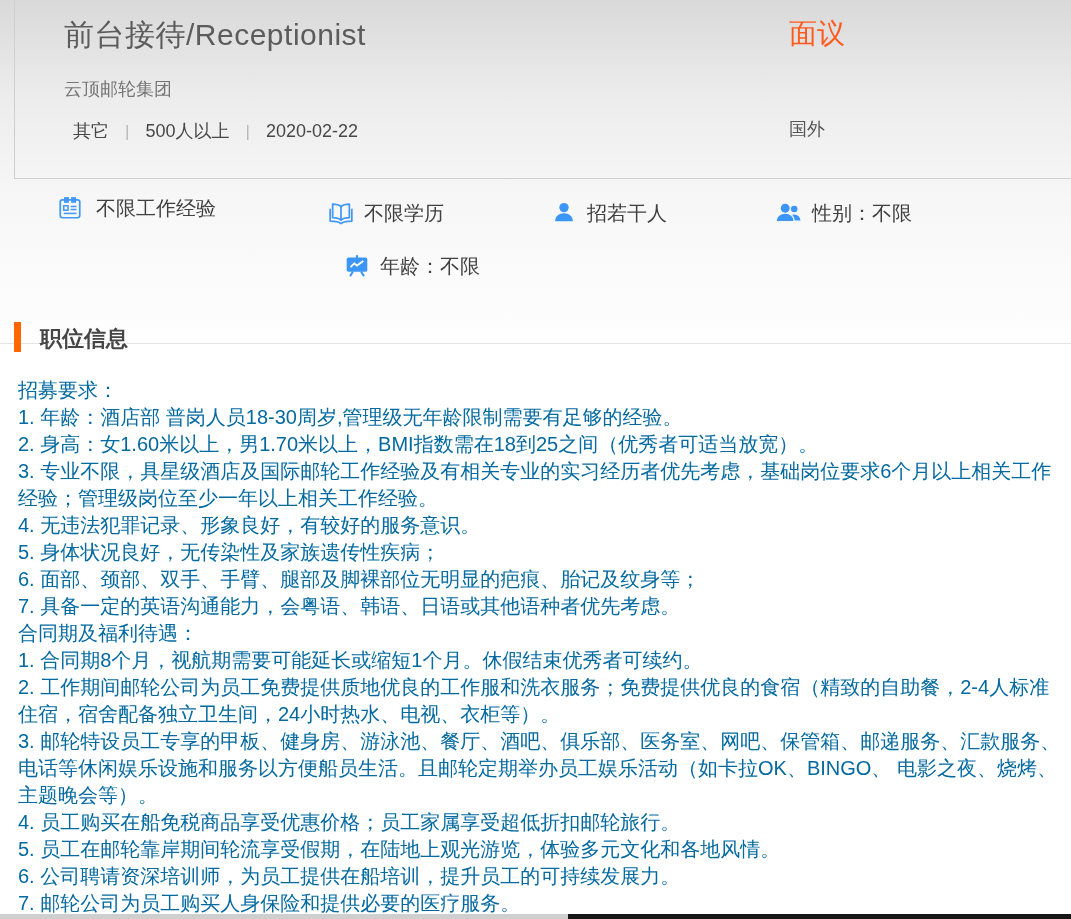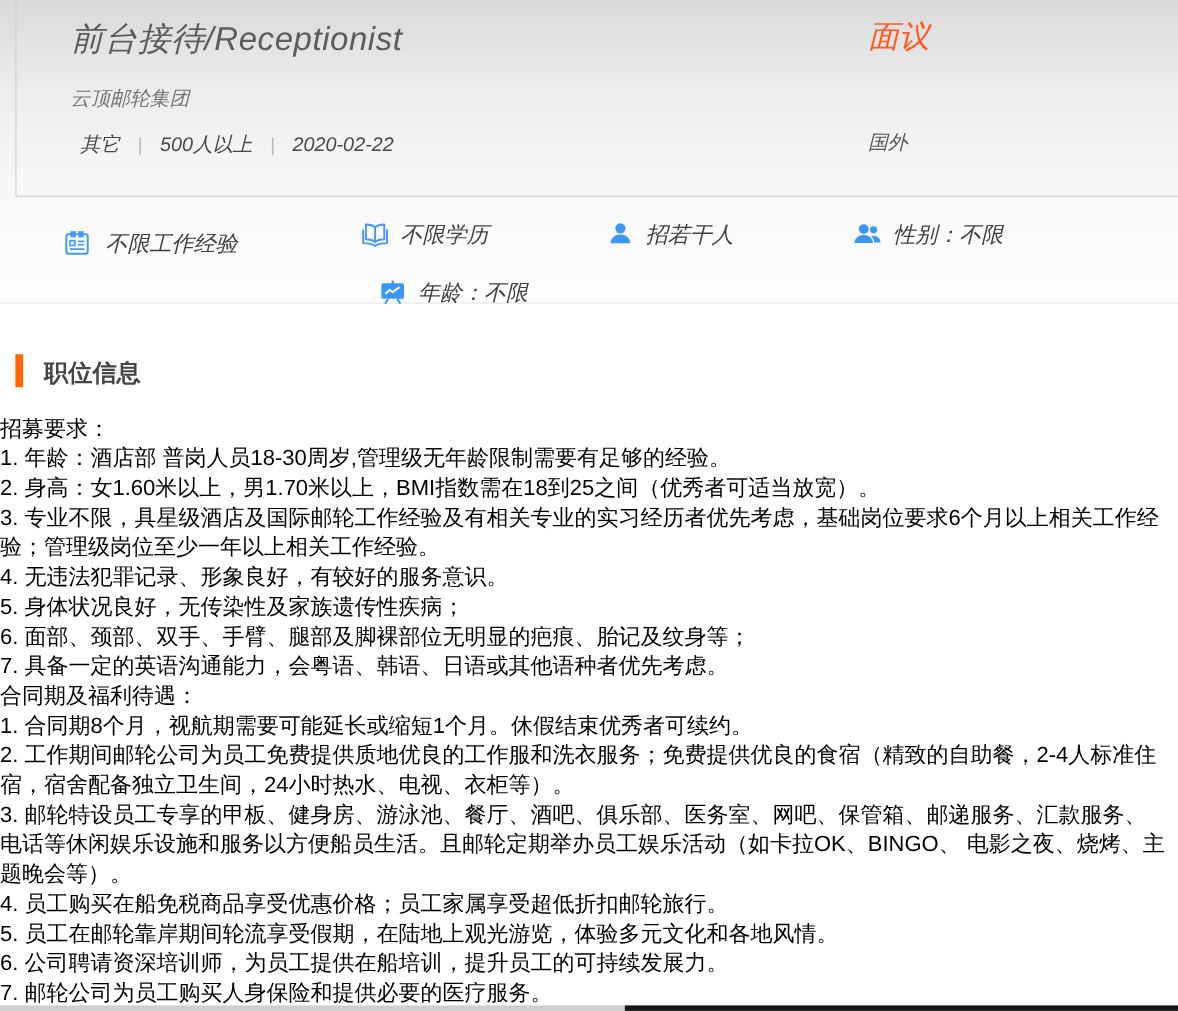--- a/index.html
+++ b/index.html
@@ -1,52 +1,52 @@
 <!DOCTYPE html>
 <html><head>
 <meta charset="utf-8">
 <style>
   * { margin:0; padding:0; box-sizing:border-box; }
   html,body { width:1071px; height:919px; overflow:hidden; background:#ffffff; }
   body { font-family:"Liberation Sans","DejaVu Sans",sans-serif; position:relative; color:#555; }
   .page { position:absolute; top:0; left:0; width:1071px; height:919px; overflow:hidden; }
 
   
-  .hero { position:absolute; top:0; left:0; width:100%; height:276px;
+  .hero { position:absolute; top:0; left:0; width:100%; height:344px;
           background:linear-gradient(180deg,#d9d9d9 0%,#ececec 28%,#f7f7f7 58%,#fefefe 100%);
-          border-bottom:1px solid #e4e4e4;font-style:italic; }
+          border-bottom:1px solid #e4e4e4; }
 
   .job-card { position:absolute; left:14px; top:-6px; width:1100px; height:185px;
               border:1px solid #cfcfcf; }
   .job-title { position:absolute; left:49px; top:20px; font-size:30px; color:#5c5c5c; font-weight:400; letter-spacing:.5px; }
   .company   { position:absolute; left:49px; top:82px; font-size:18px; color:#757575; }
   .meta      { position:absolute; left:58px; top:124px; font-size:18px; color:#474747; }
   .meta .sep { color:#b8b8b8; margin:0 16px; font-size:17px; }
   .salary    { position:absolute; left:774px; top:20px; font-size:28px; color:#ff5a1e; }
   .location  { position:absolute; left:774px; top:82px; font-size:18px; color:#565656;margin-top:40px; }
 
   
   .req-item { position:absolute; display:flex; align-items:center; gap:9px;
               font-size:20px; color:#3f3f3f; white-space:nowrap; }
   .ricon { width:28px; height:28px; display:inline-flex; align-items:center; justify-content:center; }
   .ricon svg { width:26px; height:26px; }
-  .r1c1 { left:56px;  top:207px;gap:12px; }
+  .r1c1 { left:56px;  top:194px;gap:12px; }
   .r1c2 { left:327px; top:199px; }
   .r1c3 { left:550px; top:199px; }
   .r1c4 { left:775px; top:199px; }
   .r2c1 { left:56px;  top:252px; }
   .r2c2 { left:343px; top:252px; }
 
   
   .sec-bar   { position:absolute; left:14px; top:322px; width:7px; height:30px; background:#ff6600; }
   .sec-title { position:absolute; left:40px; top:324px; font-size:22px; font-weight:bold; color:#454545;font-family:Liberation Mono, monospace; }
 
   
-  .desc { position:absolute; left:0; top:377px; width:1062px; padding-left:0;
-          font-size:20px; line-height:27px; color:#000000; }
+  .desc { position:absolute; left:0; top:377px; width:1062px; padding-left:18px;
+          font-size:20px; line-height:27px; color:#0369a1; }
   .desc p { margin:0; }
 
   
   .strip-light { position:absolute; left:0; bottom:0; width:568px; height:5px; background:#cfcfcf; }
   .strip-dark  { position:absolute; left:568px; bottom:0; width:503px; height:5px; background:#161616; }
 </style>
 </head>
 <body>
 
 <div class="page">

